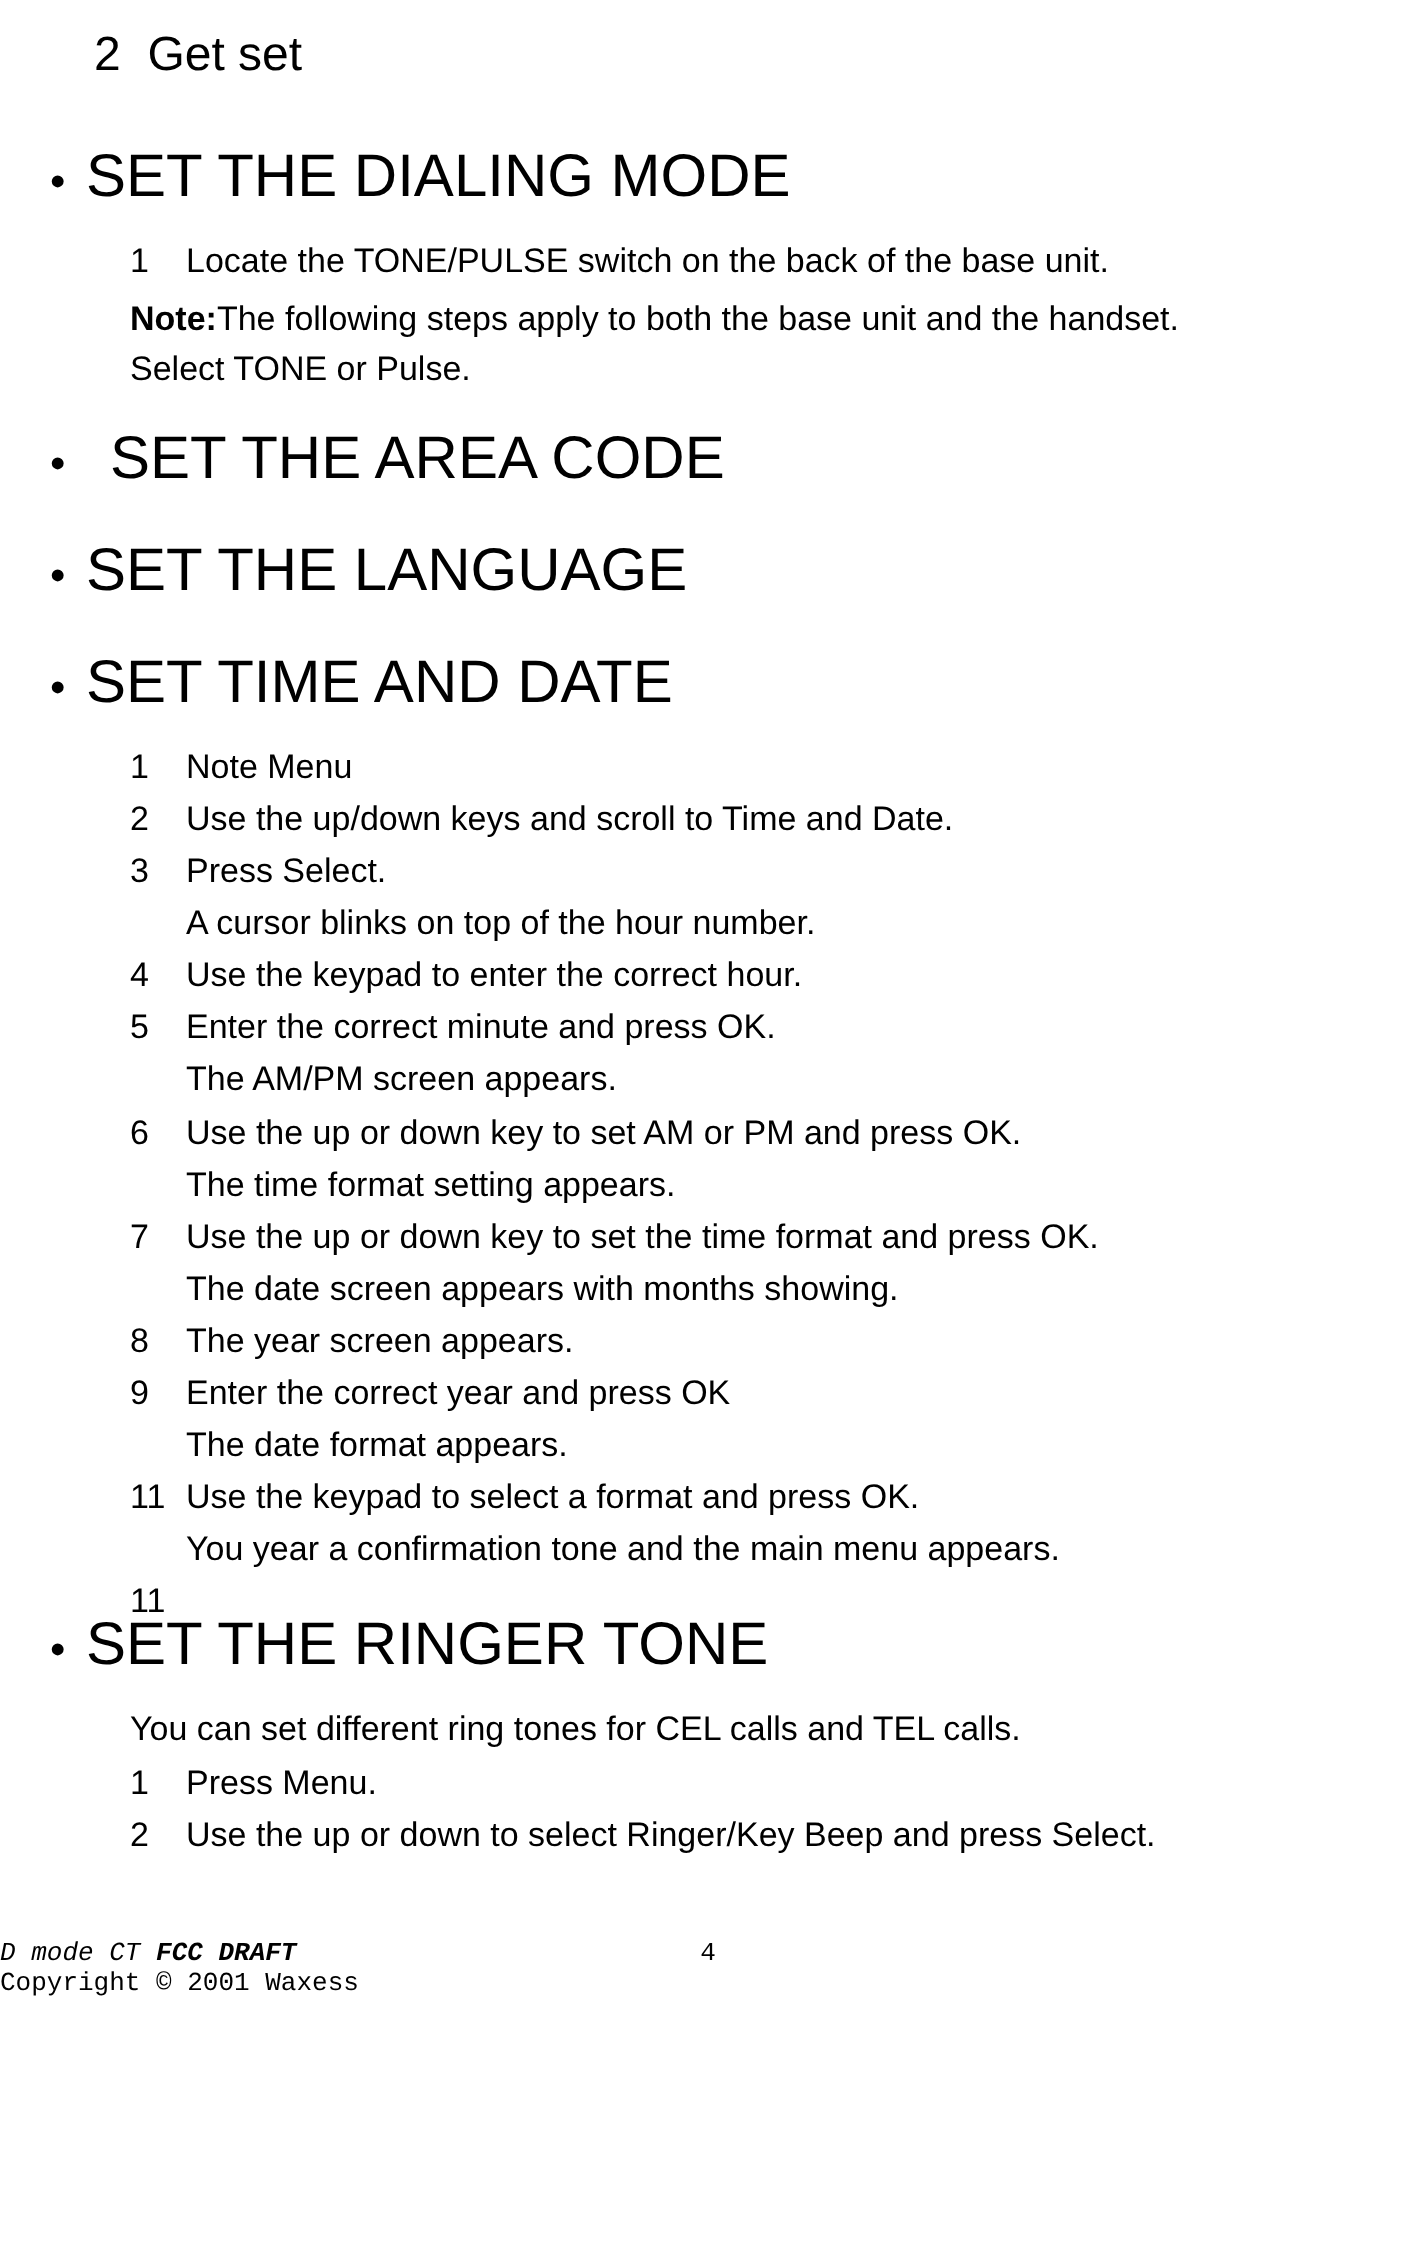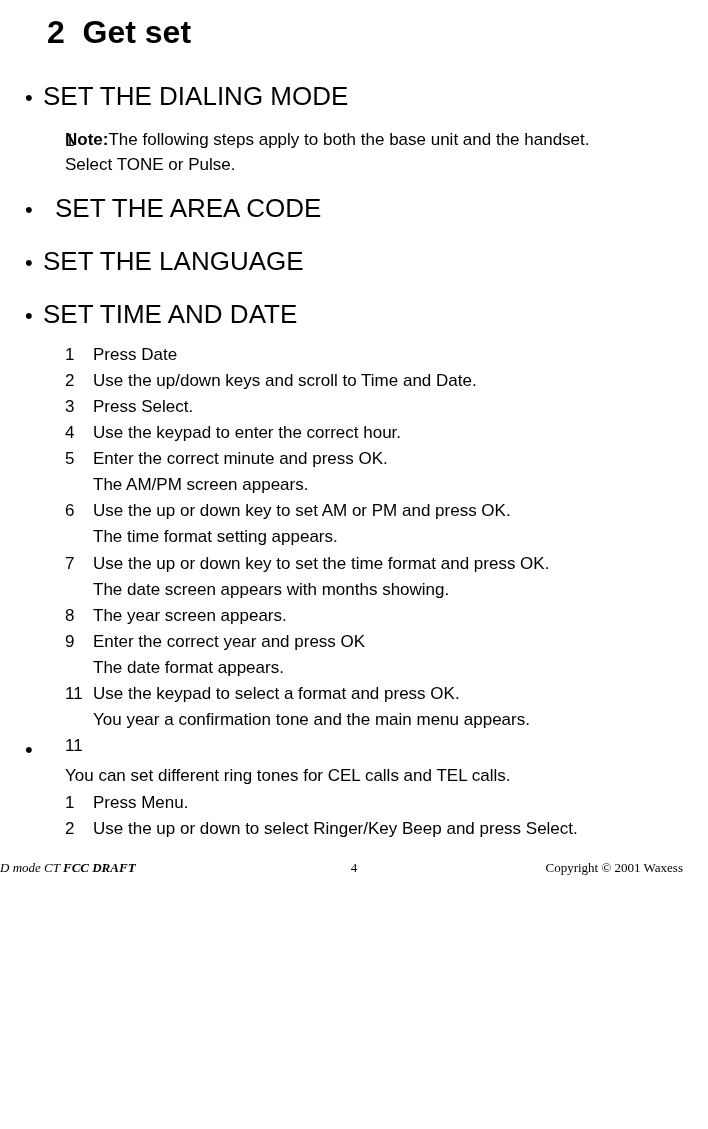--- a/index.html
+++ b/index.html
@@ -8,26 +8,26 @@
     margin: 0;
     padding: 0;
     background: #fff;
     color: #000;
     box-sizing: border-box;
   }
   .page {
     padding: 10px 25px 10px 25px;
   }
   .chapter-title {
-    font-size: 32px;
-    font-weight: bold;
+    font-size: 24px;
+    font-weight: normal;
     margin: 4px 0 18px 22px;
   }
   .section-heading {
-    font-size: 26px;
+    font-size: 30px;
     margin: 12px 0 10px 18px;
     font-weight: normal;
   }
   .bullet-row {
     display: flex;
     align-items: baseline;
   }
   .bullet-dot {
     width: 18px;
     font-size: 22px;
@@ -62,24 +62,25 @@
   .sub-indent {
     margin-top: 4px;
   }
   .note-label {
     font-weight: bold;
   }
   .footer {
     display: flex;
     justify-content: space-between;
     align-items: baseline;
-    font-family: Liberation Serif, serif;
+    font-family: Liberation Mono, monospace;
     font-size: 13px;
     padding: 2px 25px 6px 0;
-    margin-top: 0;
+    margin-top: 20px;
+    flex-direction: column;
   }
   .footer .left {
     font-style: italic;
   }
   .footer .left .bold {
     font-weight: bold;
   }
   .footer .center {
     position: absolute;
     left: 50%;
@@ -98,21 +99,21 @@
   <div class="chapter-title">
     <span>2</span>&nbsp;&nbsp;<span>Get set</span>
   </div>
 
   <div class="bullet-row">
     <div class="bullet-dot">•</div>
     <div class="section-heading" style="margin-left:0">SET THE DIALING MODE</div>
   </div>
   <div class="body-block">
     <ol class="num-list">
-      <li><span class="num">1</span></li>
+      <li><span class="num">1</span><span>Locate the TONE/PULSE switch on the back of the base unit.</span></li>
     </ol>
     <p><span class="note-label">Note:</span><span>The following steps apply to both the base unit and the handset.</span></p>
     <p>Select TONE or Pulse.</p>
   </div>
 
   <div class="bullet-row">
     <div class="bullet-dot">•</div>
     <div class="section-heading" style="margin-left:12px">SET THE AREA CODE</div>
   </div>
 
@@ -120,44 +121,45 @@
     <div class="bullet-dot">•</div>
     <div class="section-heading" style="margin-left:0">SET THE LANGUAGE</div>
   </div>
 
   <div class="bullet-row">
     <div class="bullet-dot">•</div>
     <div class="section-heading" style="margin-left:0">SET TIME AND DATE</div>
   </div>
   <div class="body-block">
     <ol class="num-list">
-      <li><span class="num">1</span><span>Press Date</span></li>
+      <li><span class="num">1</span><span>Note Menu</span></li>
       <li><span class="num">2</span><span>Use the up/down keys and scroll to Time and Date.</span></li>
       <li><span class="num">3</span><span>Press Select.</span>
-        </li>
+        <div class="sub-indent">A cursor blinks on top of the hour number.</div></li>
       <li><span class="num">4</span><span>Use the keypad to enter the correct hour.</span>
         </li>
       <li><span class="num">5</span><span>Enter the correct minute and press OK.</span>
         <div class="sub-indent">The AM/PM screen appears.</div></li>
       <li><span class="num">6</span><span>Use the up or down key to set AM or PM and press OK.</span>
         <div class="sub-indent">The time format setting appears.</div></li>
       <li><span class="num">7</span><span>Use the up or down key to set the time format and press OK.</span>
         <div class="sub-indent">The date screen appears with months showing.</div></li>
       <li><span class="num">8</span>
         <div class="sub-indent">The year screen appears.</div></li>
       <li><span class="num">9</span><span>Enter the correct year and press OK</span>
         <div class="sub-indent">The date format appears.</div></li>
       <li><span class="num">11</span><span>Use the keypad to select a format and press OK.</span>
         <div class="sub-indent">You year a confirmation tone and the main menu appears.</div></li>
       <li><span class="num">11</span><span></span></li>
     </ol>
   </div>
 
   <div class="bullet-row">
     <div class="bullet-dot">•</div>
+    <div class="section-heading" style="margin-left:0">SET THE RINGER TONE</div>
   </div>
   <div class="body-block">
     <p>You can set different ring tones for CEL calls and TEL calls.</p>
     <ol class="num-list">
       <li><span class="num">1</span><span>Press Menu.</span></li>
       <li><span class="num">2</span><span>Use the up or down to select Ringer/Key Beep and press Select.</span></li>
     </ol>
   </div>
 
 </div>

